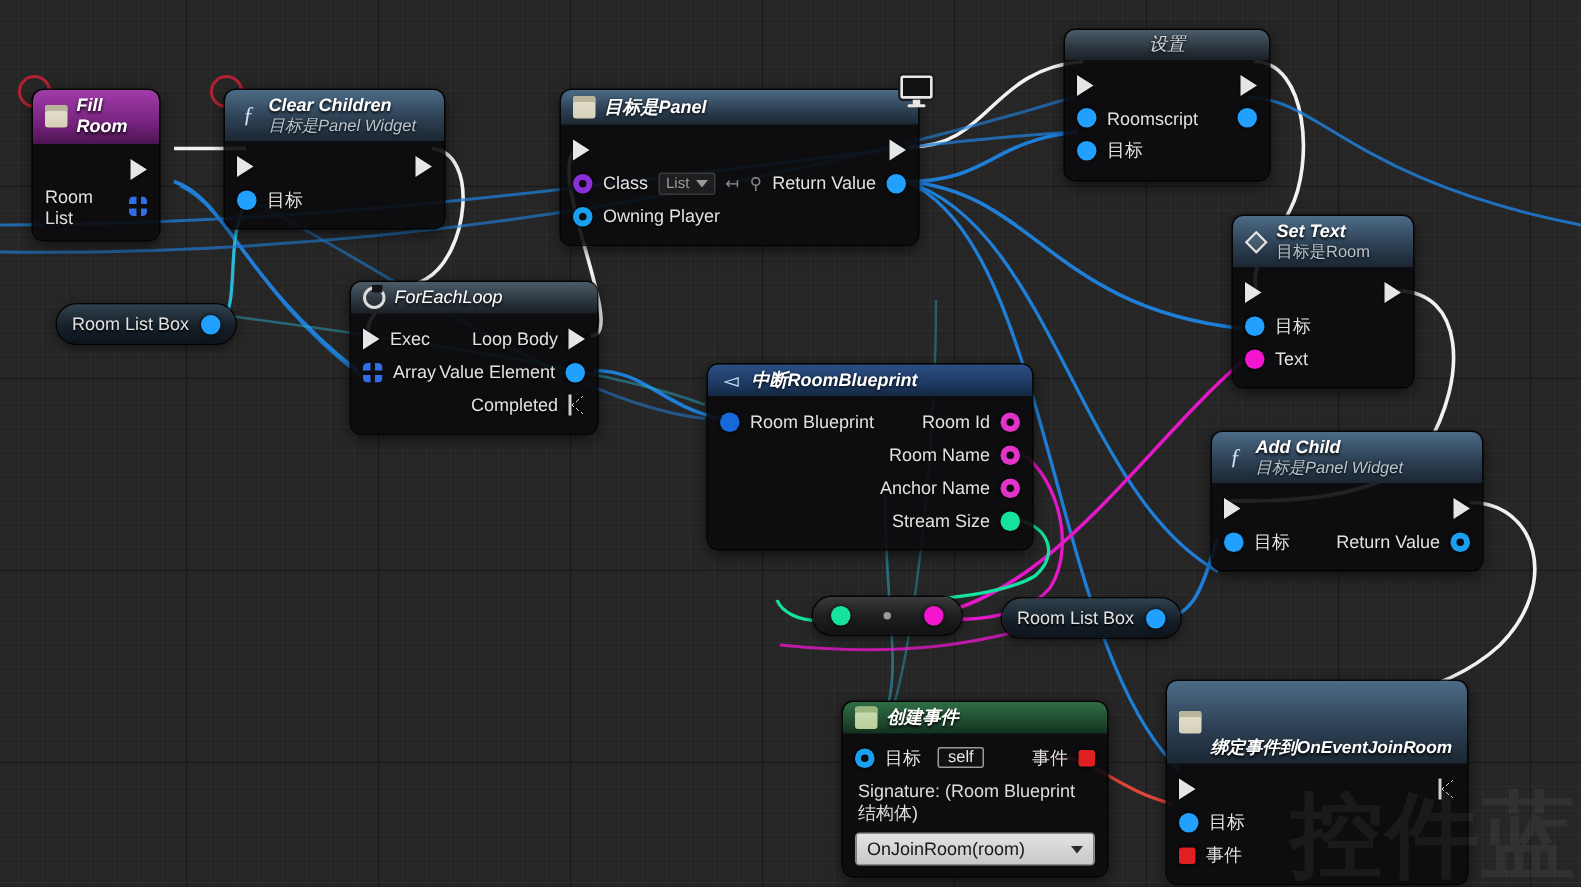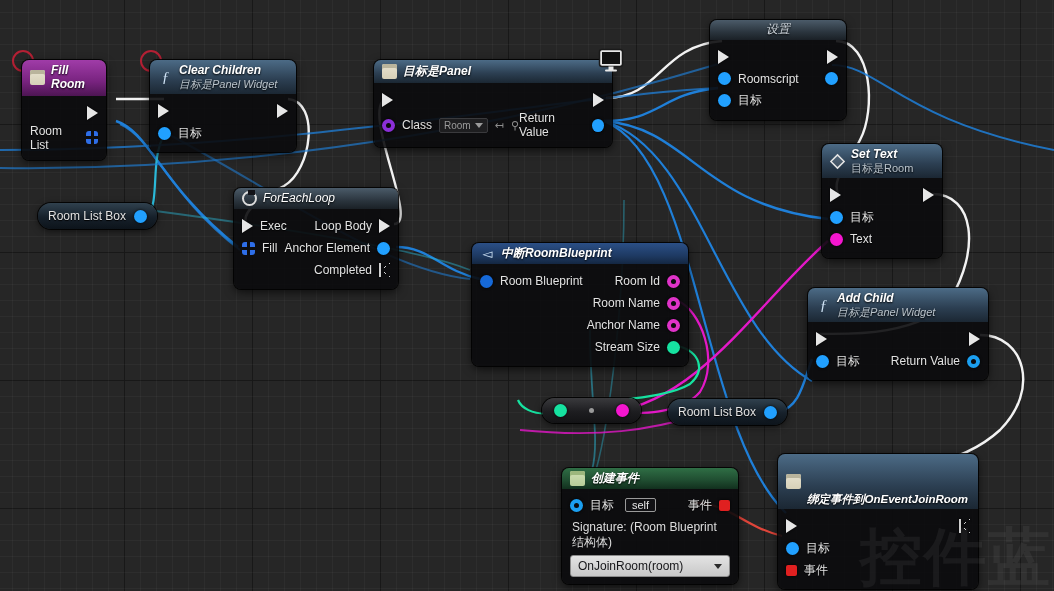--- a/index.html
+++ b/index.html
@@ -286,24 +286,24 @@
           <span class="lbl">Exec</span>
         </span>
         <span class="pr">
           <span class="lbl">Loop Body</span>
           <span class="pin-exec"></span>
         </span>
       </div>
       <div class="row split">
         <span class="pl">
           <span class="pin-arr"></span>
-          <span class="lbl">Fill</span>
-        </span>
-        <span class="pr">
-          <span class="lbl">Anchor Element</span>
+          <span class="lbl">Array</span>
+        </span>
+        <span class="pr">
+          <span class="lbl">Value Element</span>
           <span class="pin-d obj"></span>
         </span>
       </div>
       <div class="row split">
         <span></span>
         <span class="pr">
           <span class="lbl">Completed</span>
           <span class="pin-exec hollow"></span>
         </span>
       </div>
@@ -324,29 +324,35 @@
           </span>
         <span class="pr">
             <span class="pin-exec"></span>
           </span>
       </div>
       <div class="row split">
         <span class="pl">
           <span class="pin-ring cls"></span>
           <span class="lbl">Class</span>
           <span class="cls-pick">
-            <span>Room</span>
+            <span>List</span>
             <span class="caret"></span>
           </span>
           <span class="mini-btn">↤</span>
           <span class="mini-btn">⚲</span>
         </span>
         <span class="pr">
           <span class="lbl">Return Value</span>
           <span class="pin-d obj"></span>
+        </span>
+      </div>
+      <div class="row">
+        <span class="pl">
+          <span class="pin-ring objr"></span>
+          <span class="lbl">Owning Player</span>
         </span>
       </div>
     </div>
   </div>
 
   <svg class="monitor" style="left:598px;top:48px;" viewBox="0 0 26 24">
     <rect x="1.5" y="1.5" width="23" height="17" rx="2.5" fill="#e8e8e8" stroke="#1a1a1a" stroke-width="1.5"></rect>
     <rect x="4" y="4" width="18" height="12" fill="#111"></rect>
     <rect x="10.5" y="18.5" width="5" height="3.5" fill="#e8e8e8"></rect>
     <rect x="7" y="21.5" width="12" height="2" rx="1" fill="#e8e8e8"></rect>

